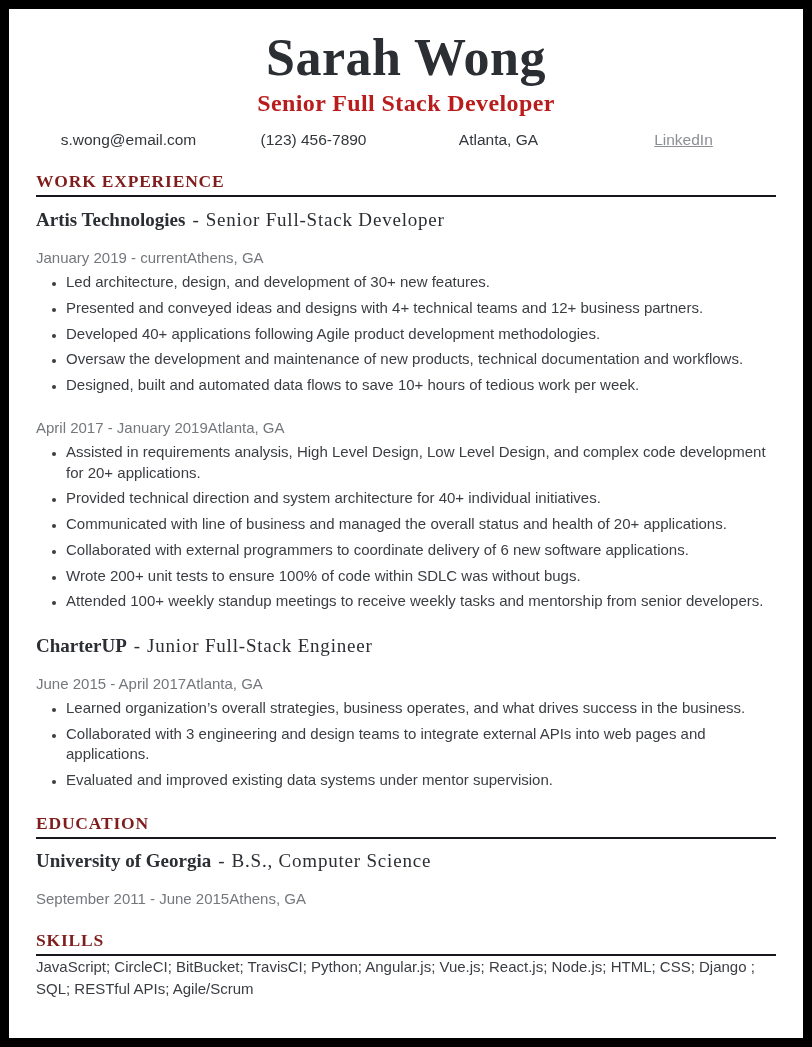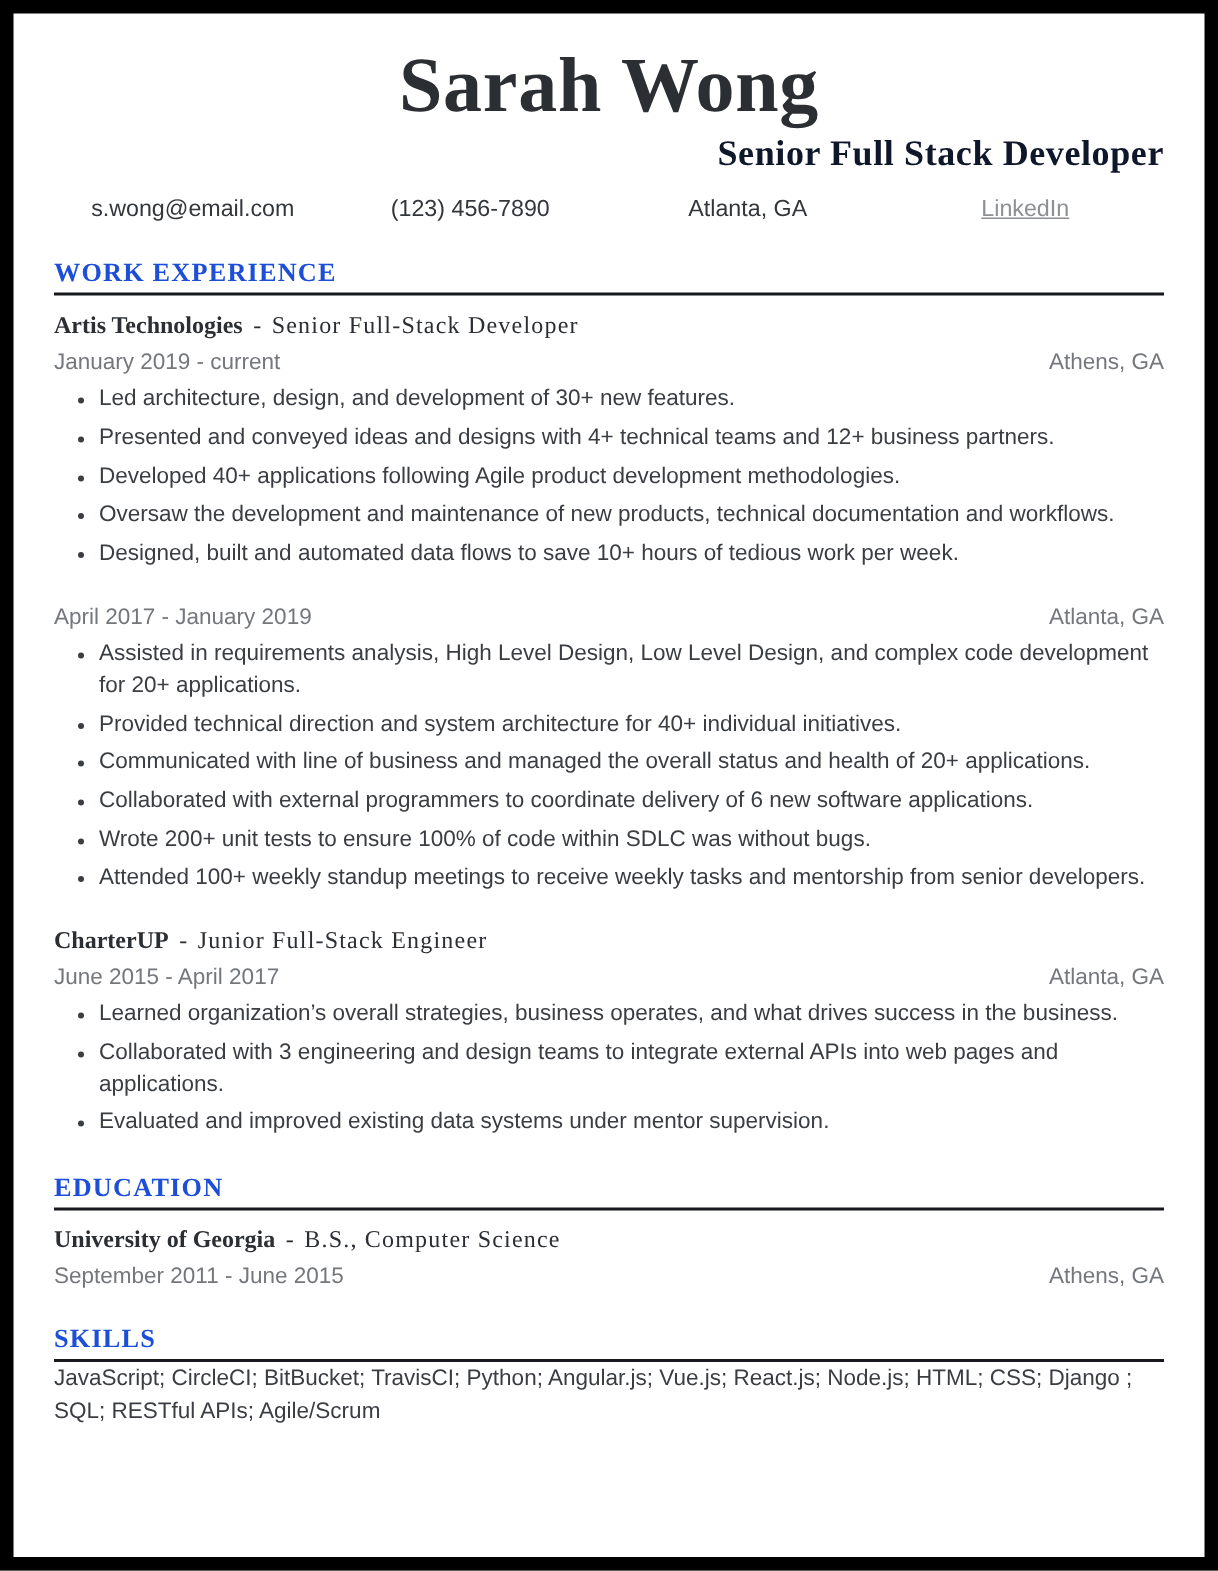--- a/index.html
+++ b/index.html
@@ -22,22 +22,22 @@
     text-align: center;
     color: #2b2e33;
     margin-top: 4px;
     line-height: 1.1;
   }
   .headline {
     font-family: "Liberation Serif", serif;
     font-weight: 700;
     font-size: 24px;
     letter-spacing: 0.4px;
-    text-align: right;
-    color: #0f172a;
+    text-align: center;
+    color: #b91c1c;
     margin-top: 3px;
     line-height: 1.2;
   }
   .contact-row {
     display: grid;
     grid-template-columns: repeat(4, 1fr);
     align-items: center;
     text-align: center;
     margin-top: 13px;
     font-size: 15.5px;
@@ -46,44 +46,44 @@
   .contact-row a {
     color: #8c8f94;
     text-decoration: underline;
     cursor: pointer;
   }
   .section-heading {
     font-family: "Liberation Serif", serif;
     font-weight: 700;
     font-size: 17.5px;
     letter-spacing: 0.8px;
-    color: #1d4ed8;
+    color: #7f1d1d;
     margin-top: 22px;
     line-height: 1.2;
   }
   .rule {
     border: none;
     border-top: 2px solid #16181d;
     margin-top: 3px;
   }
   .job { margin-top: 11px; }
   .job + .job { margin-top: 22px; }
   .job-title-line, .edu-title-line {
     font-family: "Liberation Serif", serif;
-    font-size: 16px;
+    font-size: 19px;
     color: #2b2e33;
     line-height: 1.3;
   }
   .org { font-weight: 700; }
   .sep { margin: 0 7px; }
   .role { font-weight: 400; letter-spacing: 0.8px; }
   .meta-row {
     display: flex;
-    justify-content: space-between;
-    margin-top: 3px;
+    justify-content: flex-start;
+    margin-top: 15px;
     font-size: 15px;
     color: #74777c;
     line-height: 1.3;
   }
   ul.bullets {
     margin-top: 1px;
     padding-left: 30px;
     font-size: 15px;
     line-height: 1.38;
     color: #3a3d42;

